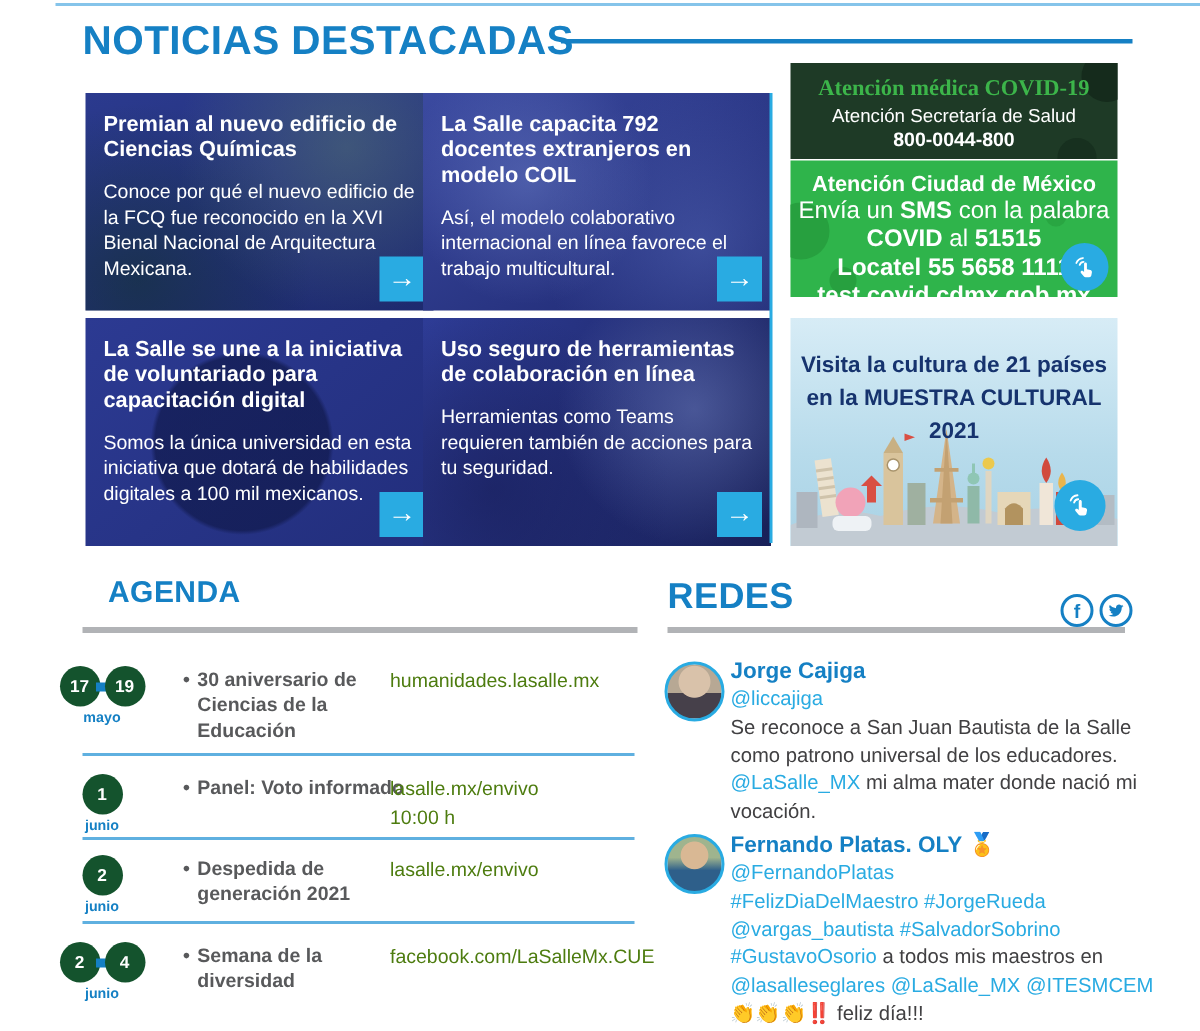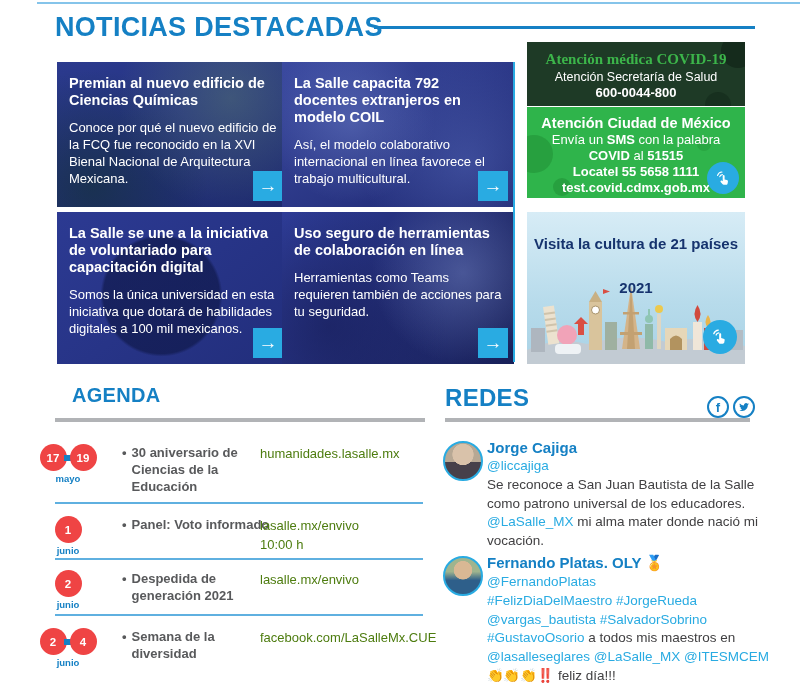--- a/index.html
+++ b/index.html
@@ -40,21 +40,21 @@
   .covid-dark{position:absolute;left:527px;top:42px;width:218px;height:64px;background:#1e3a26;
     text-align:center;box-sizing:border-box;padding-top:9px;overflow:hidden;}
   .covid-dark-title{font-size:15px;font-weight:800;color:#3cb54a;position:relative;z-index:1;font-family:Liberation Serif, serif;}
   .covid-dark-line{font-size:12.5px;color:#fff;margin-top:2px;position:relative;z-index:1;}
   .covid-dark-phone{font-size:13px;font-weight:800;color:#fff;margin-top:1px;position:relative;z-index:1;}
   .virus{position:absolute;border-radius:50%;}
 
   .covid-green{position:absolute;left:527px;top:107px;width:218px;height:91px;background:#2fb44b;
     text-align:center;box-sizing:border-box;padding-top:8px;overflow:hidden;color:#fff;}
   .covid-green-title{font-size:14.5px;font-weight:800;position:relative;z-index:1;}
-  .covid-green-line{font-size:13px;margin-top:1px;position:relative;z-index:1;}
+  .covid-green-line{font-size:16px;margin-top:1px;position:relative;z-index:1;}
   .cg-bold{font-weight:800;}
   .tap-icon{position:absolute;width:32px;height:32px;border-radius:50%;background:#29abe2;
     display:flex;align-items:center;justify-content:center;cursor:pointer;z-index:2;}
   .tap-green{right:6px;bottom:4px;}
   .tap-cultural{right:8px;bottom:10px;width:34px;height:34px;}
 
   .cultural-card{position:absolute;left:527px;top:212px;width:218px;height:152px;
     background:linear-gradient(180deg,#d7ecf6 0%,#b7dbeb 60%,#a9d2e5 100%);
     box-sizing:border-box;text-align:center;overflow:hidden;cursor:pointer;}
   .cultural-text{margin-top:21px;font-size:15px;font-weight:800;color:#16336e;line-height:1.45;position:relative;z-index:1;}
@@ -63,21 +63,21 @@
   
   .agenda-title{left:72px;top:384px;font-size:20px;}
   .gray-rule{position:absolute;top:418px;height:4px;background:#b1b3b6;}
   .agenda-rule{left:55px;width:370px;}
   .redes-title{left:445px;top:384px;font-size:24px;}
   .redes-rule{left:445px;width:305px;}
 
   .agenda-row{position:absolute;left:38px;width:392px;height:56px;}
   .date-badge{position:absolute;left:0;top:2px;width:60px;display:flex;flex-direction:column;align-items:center;}
   .date-pair{display:flex;align-items:center;}
-  .date-circle{width:27px;height:27px;border-radius:50%;background:#ef4444;color:#fff;font-weight:700;
+  .date-circle{width:27px;height:27px;border-radius:50%;background:#14532d;color:#fff;font-weight:700;
     font-size:11.5px;display:flex;align-items:center;justify-content:center;}
   .date-connector{width:9px;height:6px;background:#1580c4;margin:0 -3px;}
   .month{margin-top:2px;font-size:9.5px;font-weight:700;color:#1580c4;text-align:right;}
   .agenda-label{position:absolute;left:84px;top:3px;width:148px;font-size:13px;font-weight:700;
     color:#58595b;line-height:1.3;display:flex;}
   .bullet{margin-right:5px;}
   .agenda-link{position:absolute;left:222px;top:3px;width:168px;font-size:13px;color:#4d7c0f;line-height:1.45;}
   .agenda-sep{position:absolute;left:55px;width:368px;height:2px;background:#5fb0e0;}
 
   
@@ -133,21 +133,21 @@
     <div class="arrow-btn">→</div>
   </div>
 
   <div class="v-divider"></div>
 
   <div class="covid-dark">
     <div class="virus" style="right:-10px;top:-8px;width:34px;height:34px;background:#152b1c;"></div>
     <div class="virus" style="right:14px;bottom:-12px;width:26px;height:26px;background:#17301f;"></div>
     <div class="covid-dark-title">Atención médica COVID-19</div>
     <div class="covid-dark-line">Atención Secretaría de Salud</div>
-    <div class="covid-dark-phone">600-0044-800</div>
+    <div class="covid-dark-phone">800-0044-800</div>
   </div>
 
   <div class="covid-green">
     <div class="virus" style="left:-12px;top:28px;width:38px;height:38px;background:#27a03f;"></div>
     <div class="virus" style="left:26px;bottom:2px;width:18px;height:18px;background:#27a03f;"></div>
     <div class="virus" style="right:34px;top:30px;width:14px;height:14px;background:#29a642;"></div>
     <div class="covid-green-title">Atención Ciudad de México</div>
     <div class="covid-green-line"><span>Envía un </span><span class="cg-bold">SMS</span><span> con la palabra</span></div>
     <div class="covid-green-line"><span class="cg-bold">COVID</span><span> al </span><span class="cg-bold">51515</span></div>
     <div class="covid-green-line cg-bold">Locatel 55 5658 1111</div>
@@ -159,21 +159,21 @@
           <path d="M7.3 9.6 A3.6 3.6 0 0 1 10.6 7"></path>
         </g>
         <path fill="#fff" d="M12.2 7.5c.7 0 1.2.5 1.2 1.2v4.6l2.9.7c.9.2 1.5 1.1 1.3 2l-.5 2.6c-.2.8-.9 1.4-1.7 1.4h-3.2c-.5 0-1-.2-1.3-.6l-2.5-3c-.4-.5-.4-1.2.1-1.6.5-.4 1.1-.4 1.6 0l.9.8V8.7c0-.7.5-1.2 1.2-1.2z"></path>
       </svg>
     </div>
   </div>
 
   <div class="cultural-card">
     <div class="cultural-text">
       <span>Visita la cultura de 21 países</span><br>
-      <br>
+      <span>en la MUESTRA CULTURAL</span><br>
       <span>2021</span>
     </div>
     <svg class="landmarks" viewBox="0 0 218 92">
       <path d="M0 78 Q30 64 60 72 Q100 60 140 70 Q180 62 218 74 L218 92 L0 92 Z" fill="#c2cbd3"></path>
       <rect x="4" y="56" width="14" height="24" fill="#aeb6bf"></rect>
       <g transform="rotate(-8 26 70)">
         <rect x="21" y="34" width="11" height="38" fill="#ece2cf"></rect>
         <rect x="21" y="40" width="11" height="2" fill="#cfc3ab"></rect>
         <rect x="21" y="46" width="11" height="2" fill="#cfc3ab"></rect>
         <rect x="21" y="52" width="11" height="2" fill="#cfc3ab"></rect>

